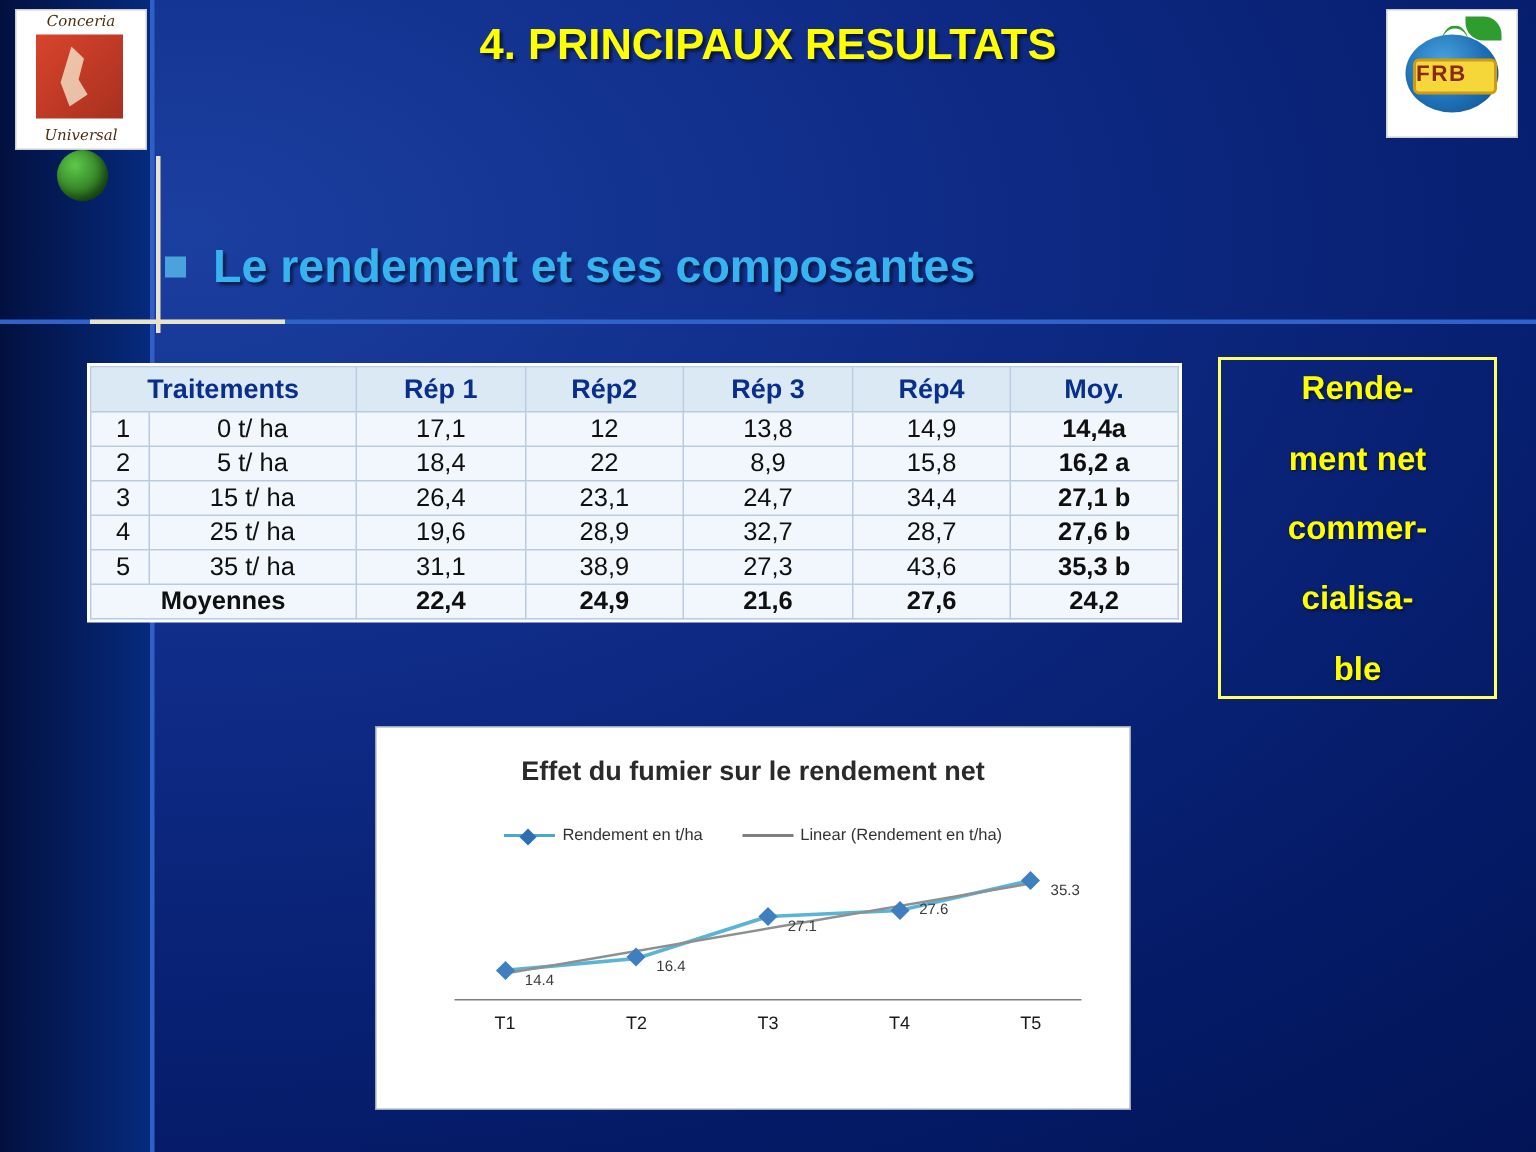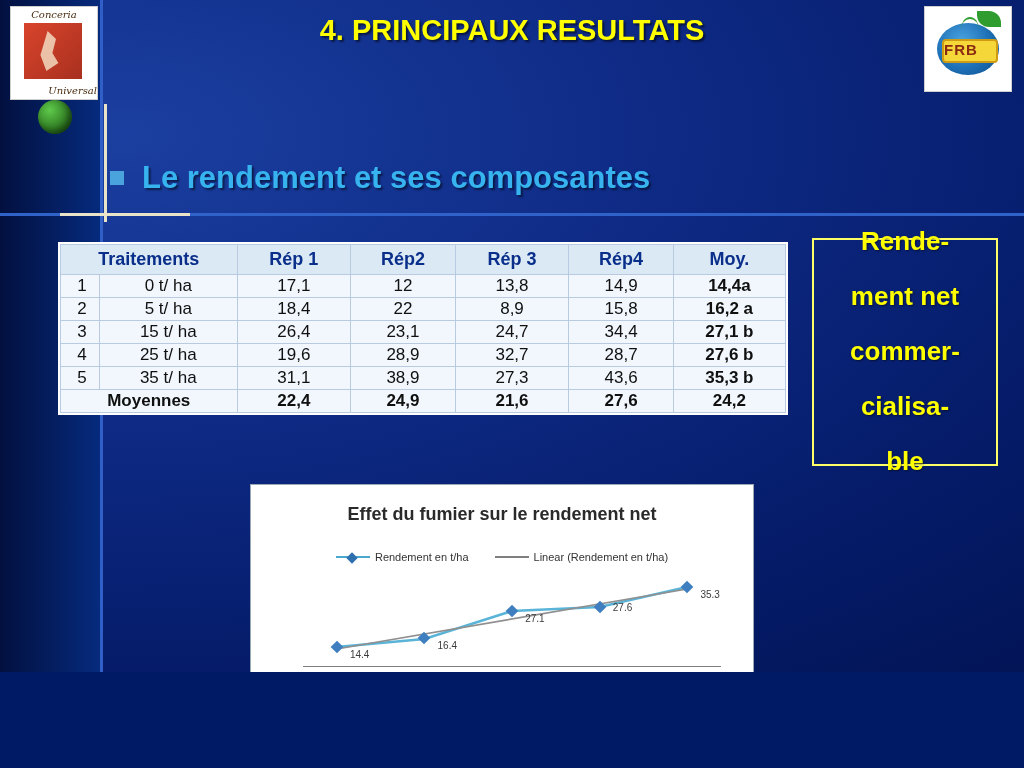--- a/index.html
+++ b/index.html
@@ -9,21 +9,21 @@
   body {
     width: 1024px;
     height: 768px;
     overflow: hidden;
     font-family: "Liberation Sans", sans-serif;
     background: #001a66;
   }
   .slide {
     position: relative;
     width: 1024px;
-    height: 672px;
+    height: 768px;
     background:
       radial-gradient(ellipse 150% 120% at 12% 20%, #1b3fa0 0%, #0e2a85 35%, #041a66 70%, #02114d 100%);
     overflow: hidden;
   }
   
   .left-band {
     position: absolute;
     left: 0; top: 0;
     width: 100px; height: 768px;
     background: linear-gradient(to right, #021452 0%, #042association 0%, #05236f 100%);
@@ -66,21 +66,21 @@
   .logo-left .lw-top {
     position: absolute; top: 2px; left: 0; width: 100%;
     text-align: center;
     font-family: "DejaVu Serif", serif;
     font-style: italic;
     font-size: 10px;
     color: #4a2c10;
   }
   .logo-left .lw-bot {
     position: absolute; bottom: 3px; left: 0; width: 100%;
-    text-align: right;
+    text-align: center;
     font-family: "DejaVu Serif", serif;
     font-style: italic;
     font-size: 10px;
     color: #4a2c10;
   }
   .logo-left .lw-art {
     position: absolute;
     left: 13px; top: 16px;
     width: 58px; height: 56px;
     background: #c0392b;
@@ -234,21 +234,21 @@
     box-sizing: border-box;
     display: flex;
     align-items: center;
     justify-content: center;
     padding: 4px;
   }
   .note-box span {
     display: block;
     text-align: center;
     color: #ffff00;
-    font-size: 26px;
+    font-size: 22px;
     font-weight: bold;
     line-height: 1.06;
     text-shadow: 1px 1px 2px rgba(0,0,0,.5);
   }
   
   .chart-box {
     position: absolute;
     left: 250px; top: 484px;
     width: 504px; height: 256px;
     background: #ffffff;

